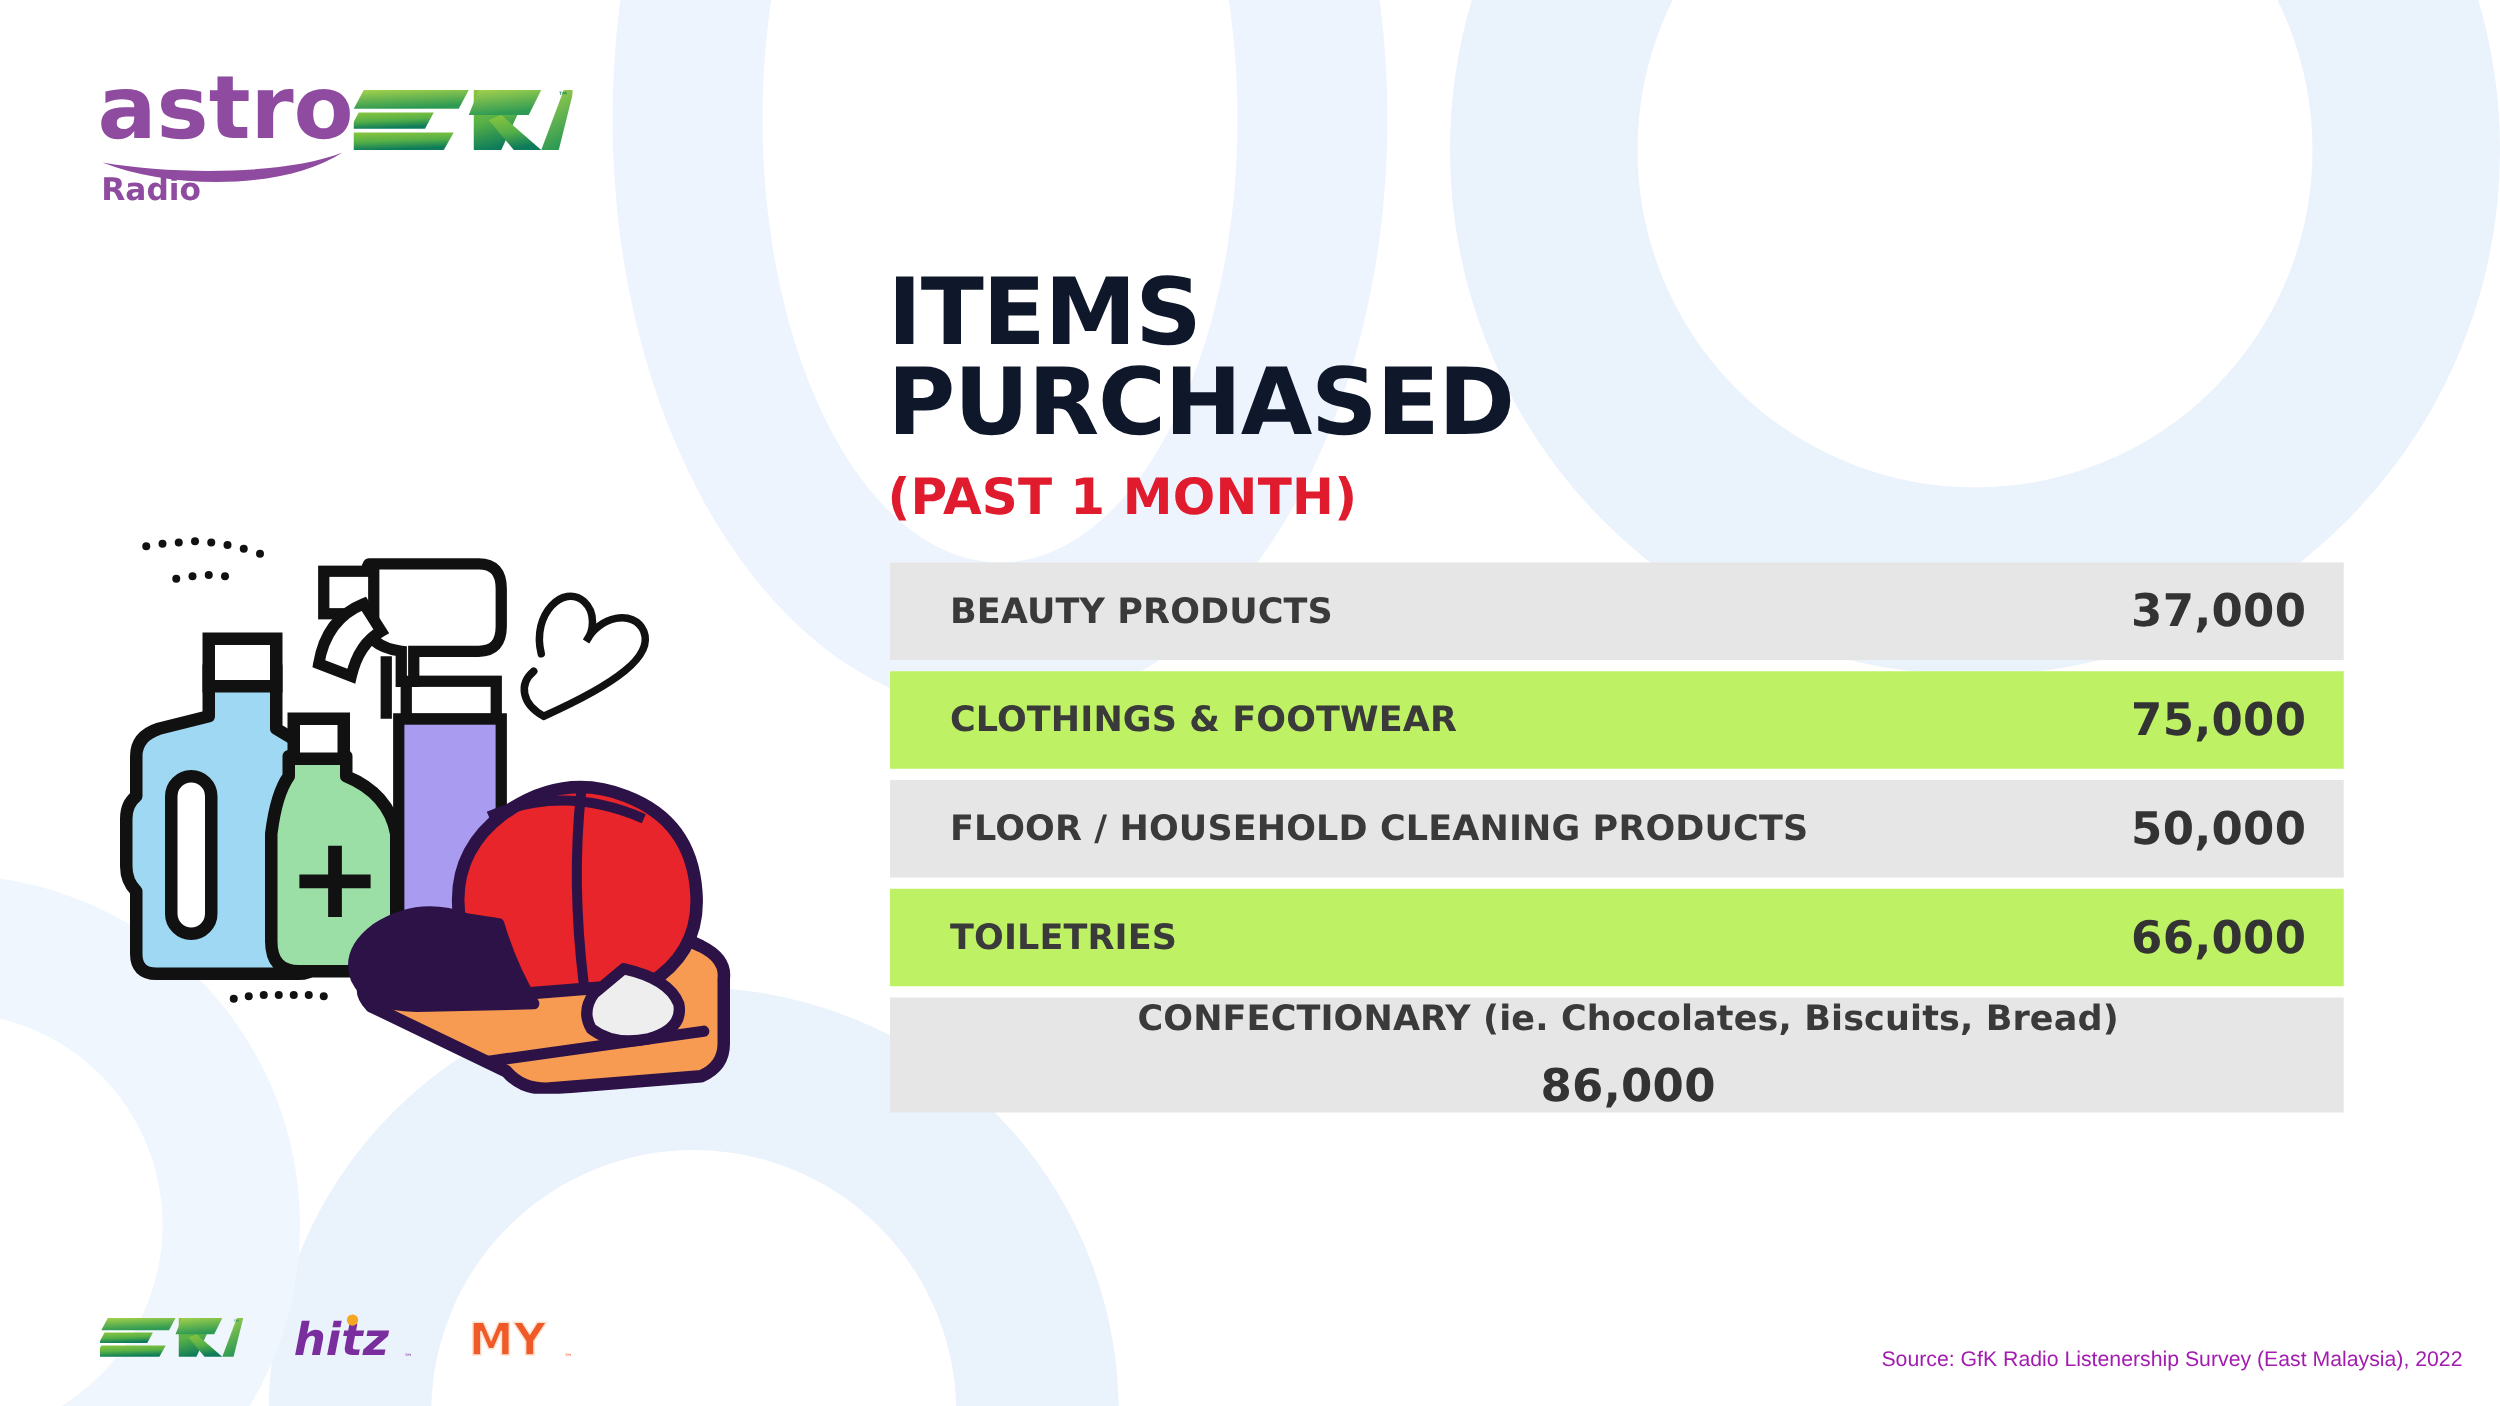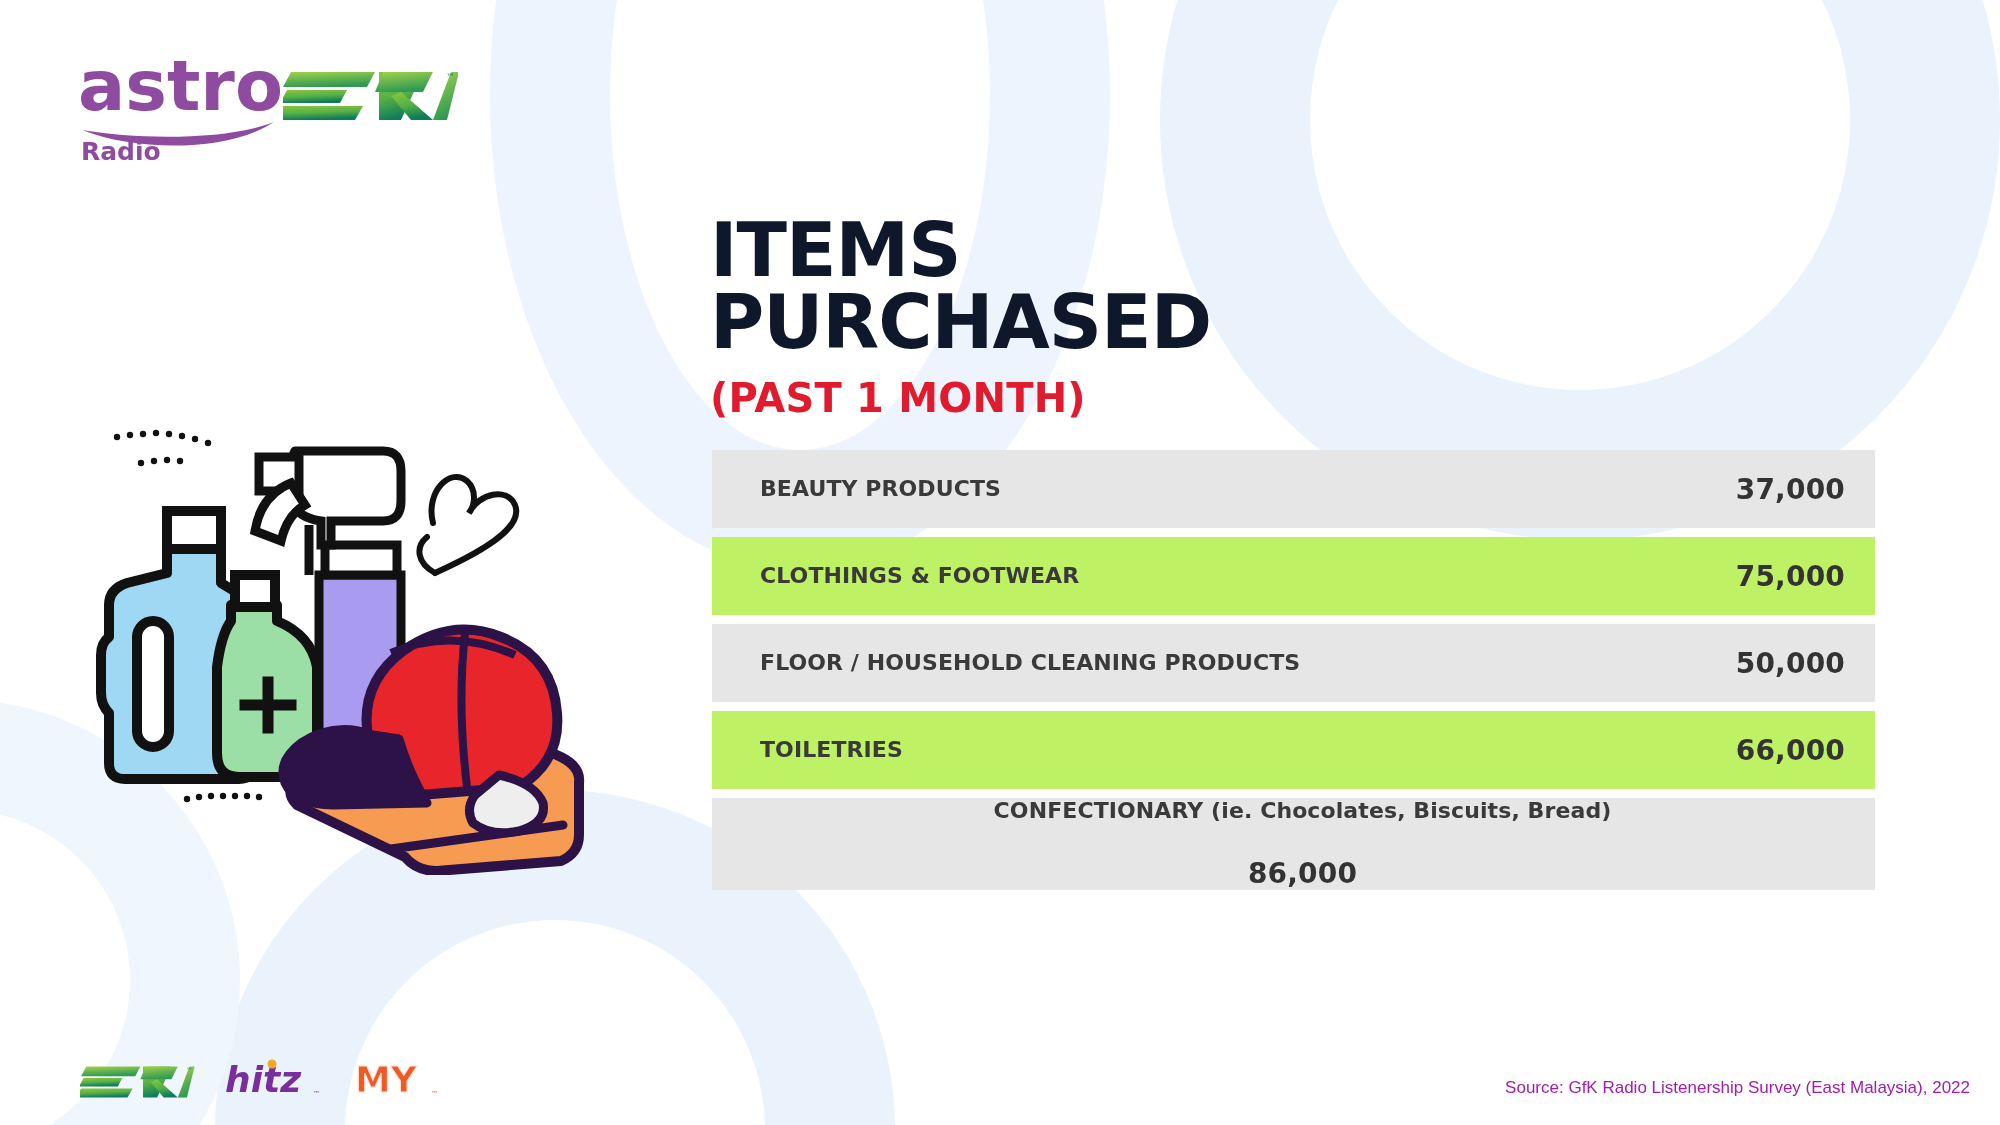--- a/index.html
+++ b/index.html
@@ -106,37 +106,37 @@
     margin-bottom: 9px;
   }
   .row.gray   { background: #E6E6E6; }
   .row.orange { background: #bef264; }
   .row.h-std  { height: 78px; }
   .row.h-tall { height: 92px; flex-direction: column; }
 
   .row-label {
     font-family: "DejaVu Sans", sans-serif;
     font-weight: 700;
-    font-size: 22px;
+    font-size: 28px;
     color: #3A3A3A;
     line-height: 1.18;
     letter-spacing: 0.1px;
     max-width: 820px;
   }
   .row-value {
     font-family: "DejaVu Sans", sans-serif;
     font-weight: 900;
-    font-size: 28px;
+    font-size: 36px;
     color: #333333;
     white-space: nowrap;
     letter-spacing: 0.2px;
   }
 
   
-  .footer-logos { position: absolute; left: 80px; top: 1048px; height: 52px; display: flex; align-items: flex-end; gap: 30px; }
+  .footer-logos { position: absolute; left: 80px; top: 1048px; height: 52px; display: flex; align-items: flex-start; gap: 40px; }
   .era-logo-foot { width: 115px; height: 40px; }
   .hitz-logo-foot { width: 100px; height: 44px; }
   .my-logo-foot { width: 88px; height: 44px; }
 
   .source-note {
     position: absolute;
     right: 30px;
     top: 1078px;
     font-family: "Liberation Sans", sans-serif;
     font-size: 17px;

